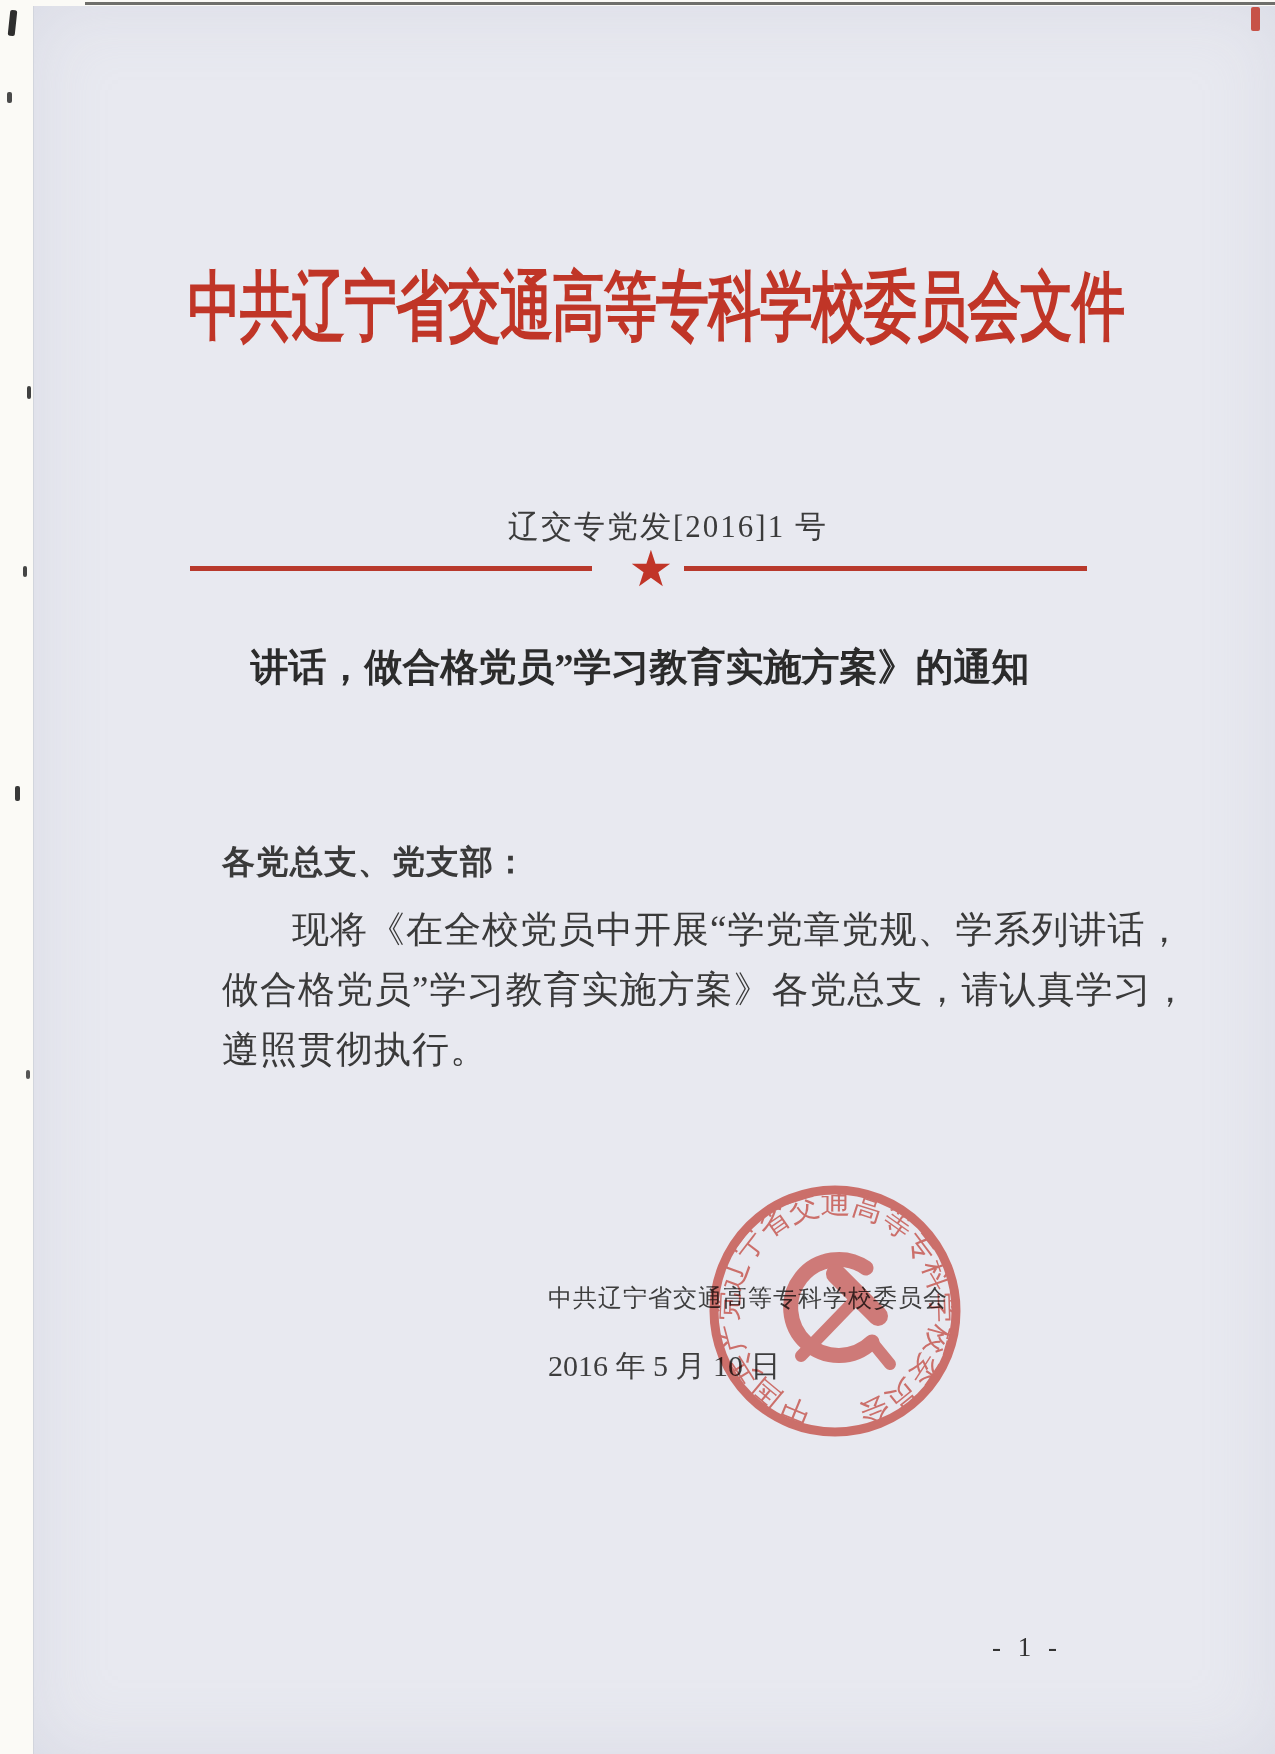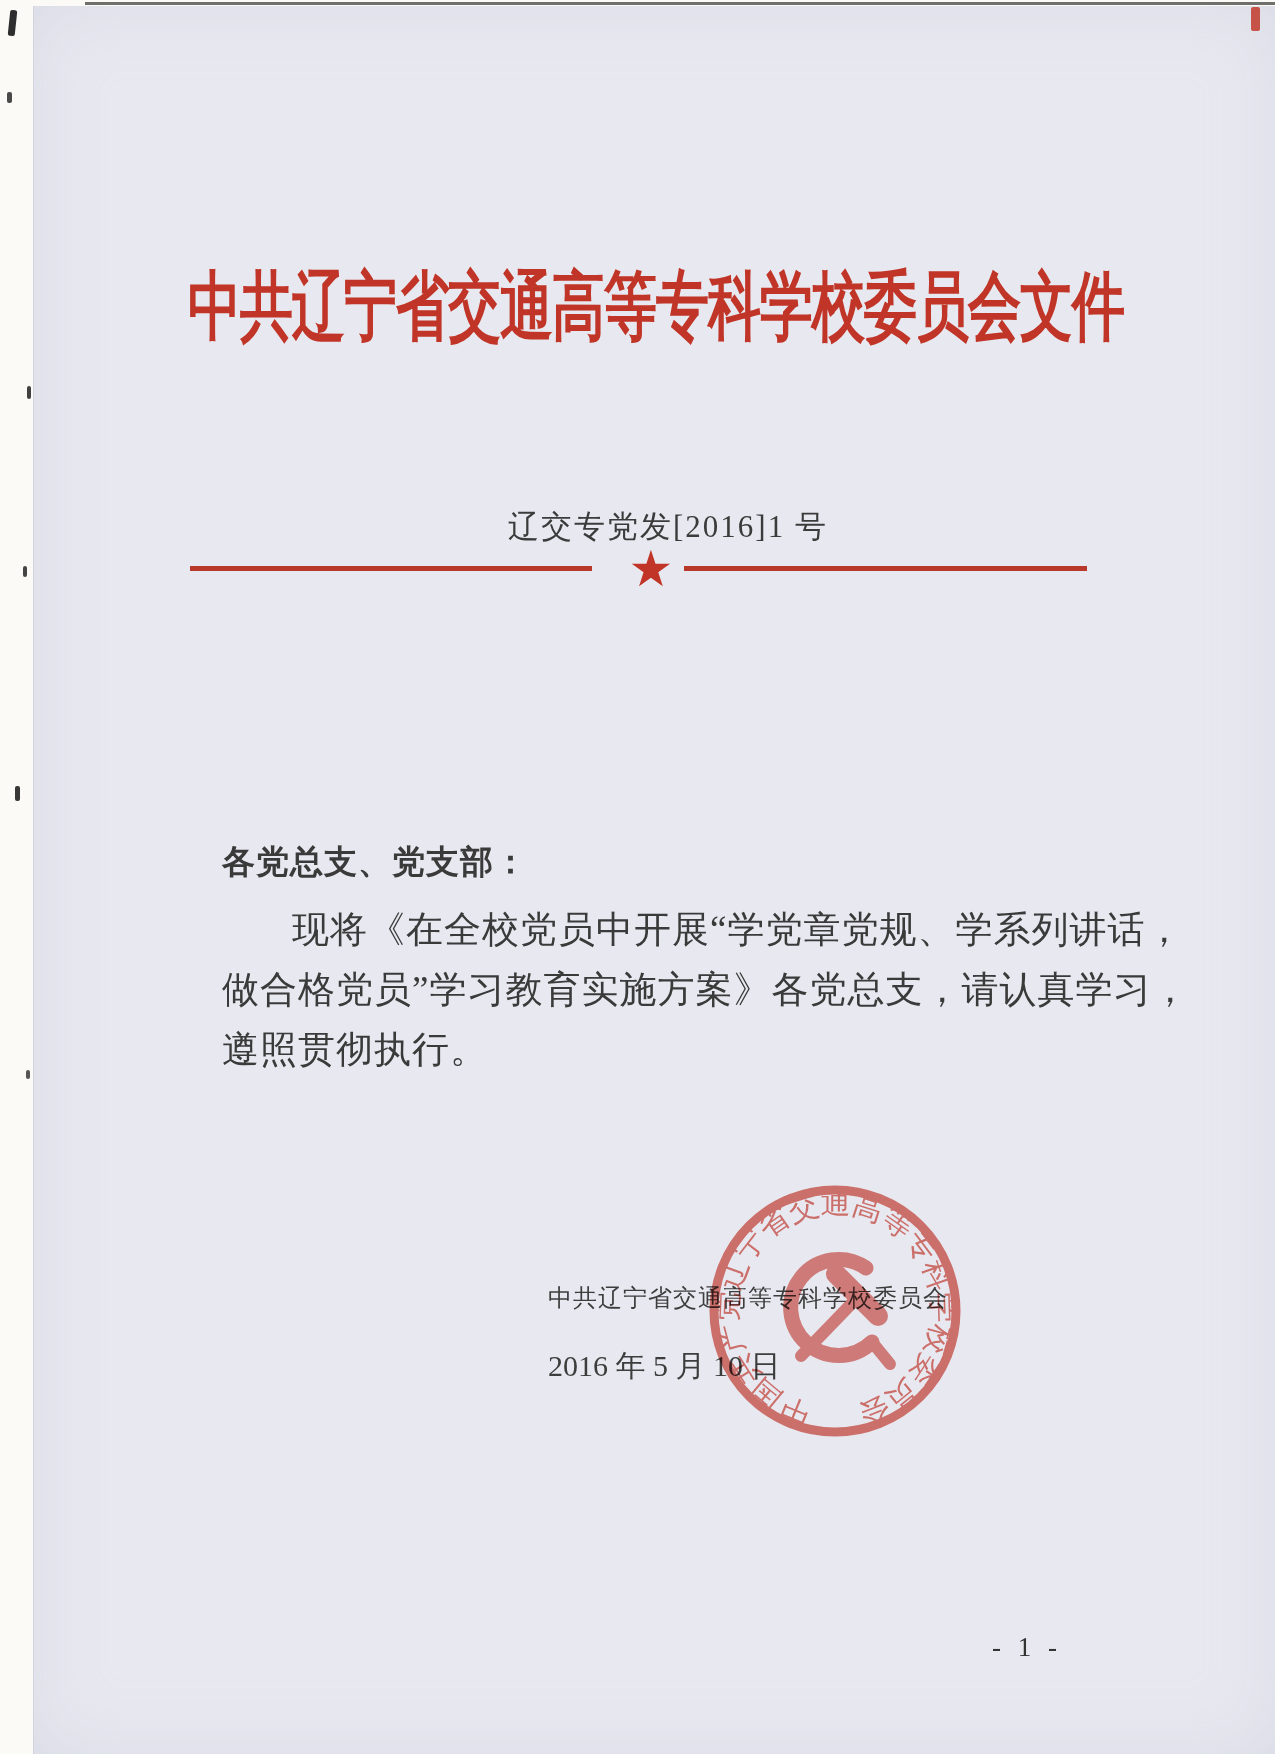--- a/index.html
+++ b/index.html
@@ -87,20 +87,21 @@
   <span class="stretch">中共辽宁省交通高等专科学校委员会文件</span>
 </div>
 
 <div class="doc-number">辽交专党发[2016]1 号</div>
 
 <div class="rule-left"></div>
 <div class="rule-star">★</div>
 <div class="rule-right"></div>
 
 <div class="subject-title">
+  <div>讲话，做合格党员”学习教育实施方案》的通知</div>
 </div>
 
 <div class="salutation">各党总支、党支部：</div>
 
 <div class="body-line body-l1">现将《在全校党员中开展“学党章党规、学系列讲话，</div>
 <div class="body-line body-l2">做合格党员”学习教育实施方案》各党总支，请认真学习，</div>
 <div class="body-line body-l3">遵照贯彻执行。</div>
 
 <div class="signature">中共辽宁省交通高等专科学校委员会</div>
 <div class="doc-date">2016 年 5 月 10 日</div>

